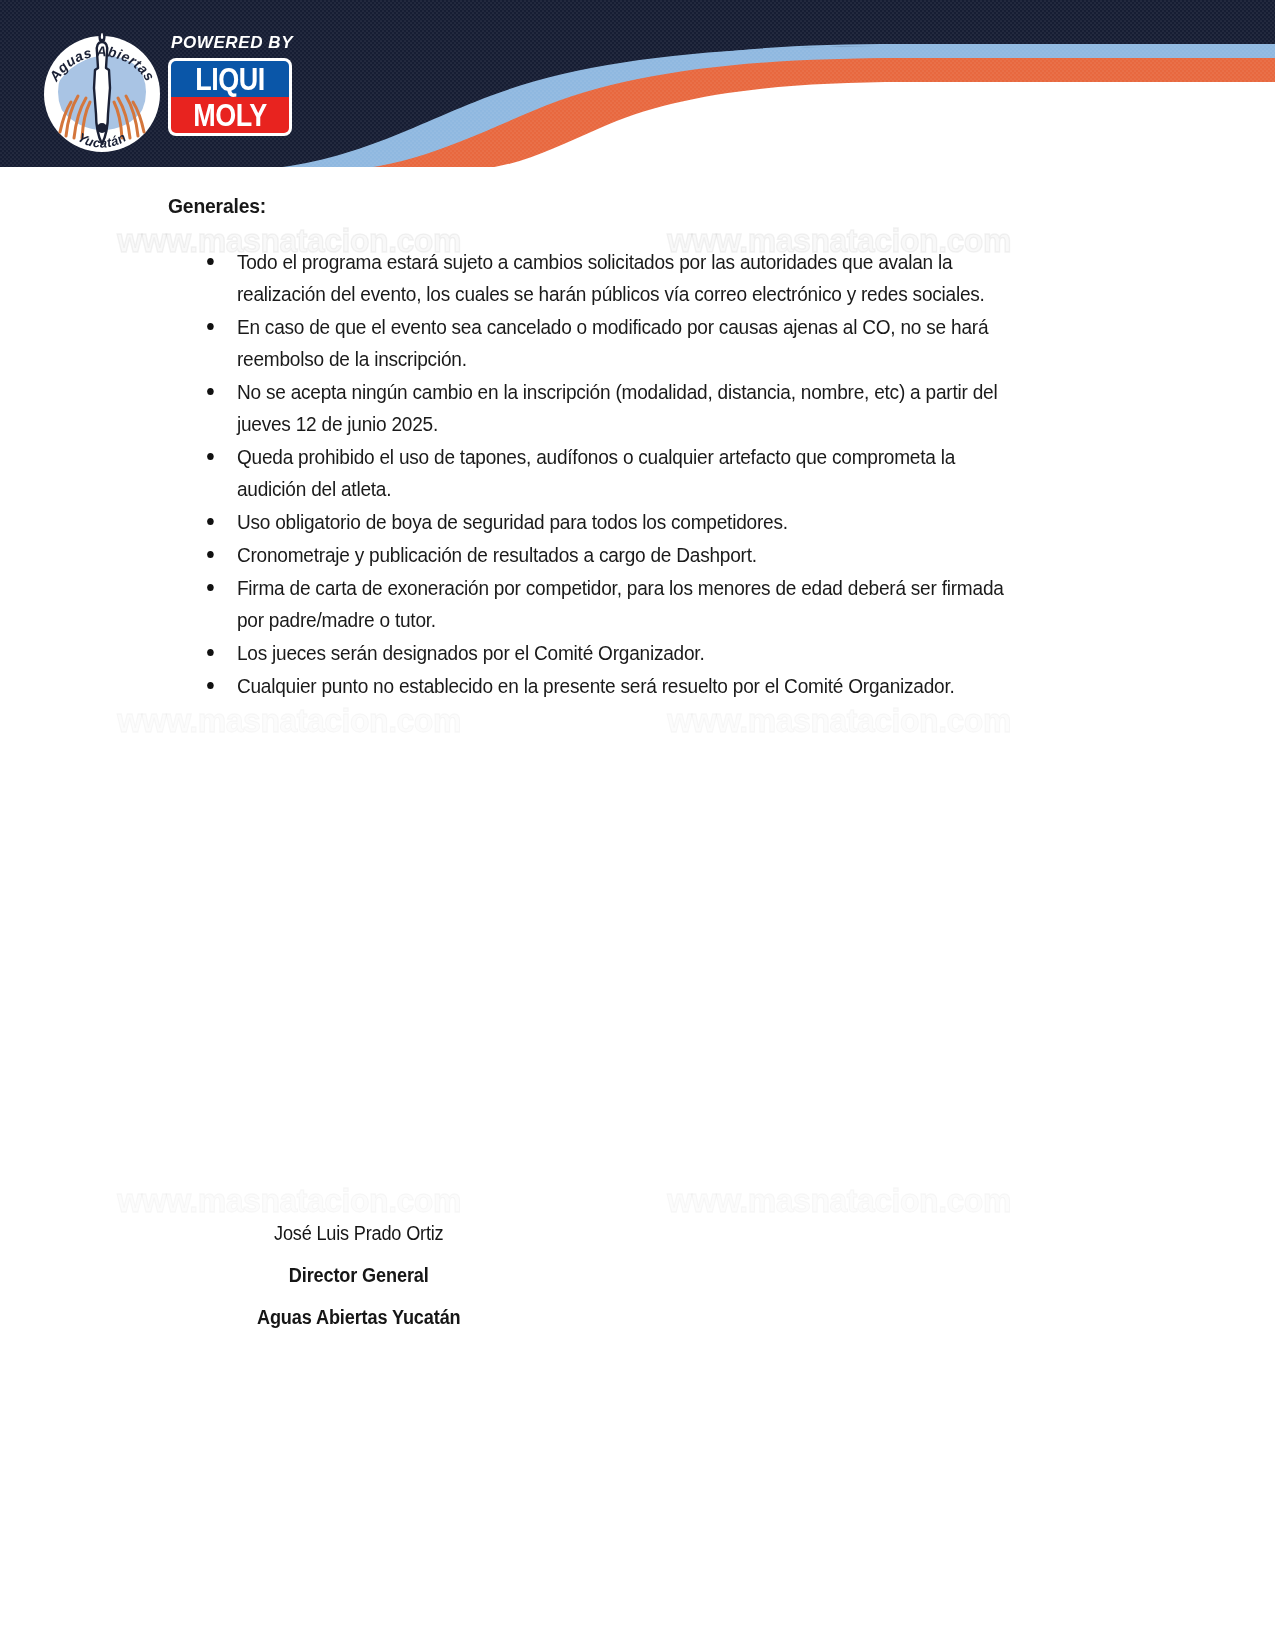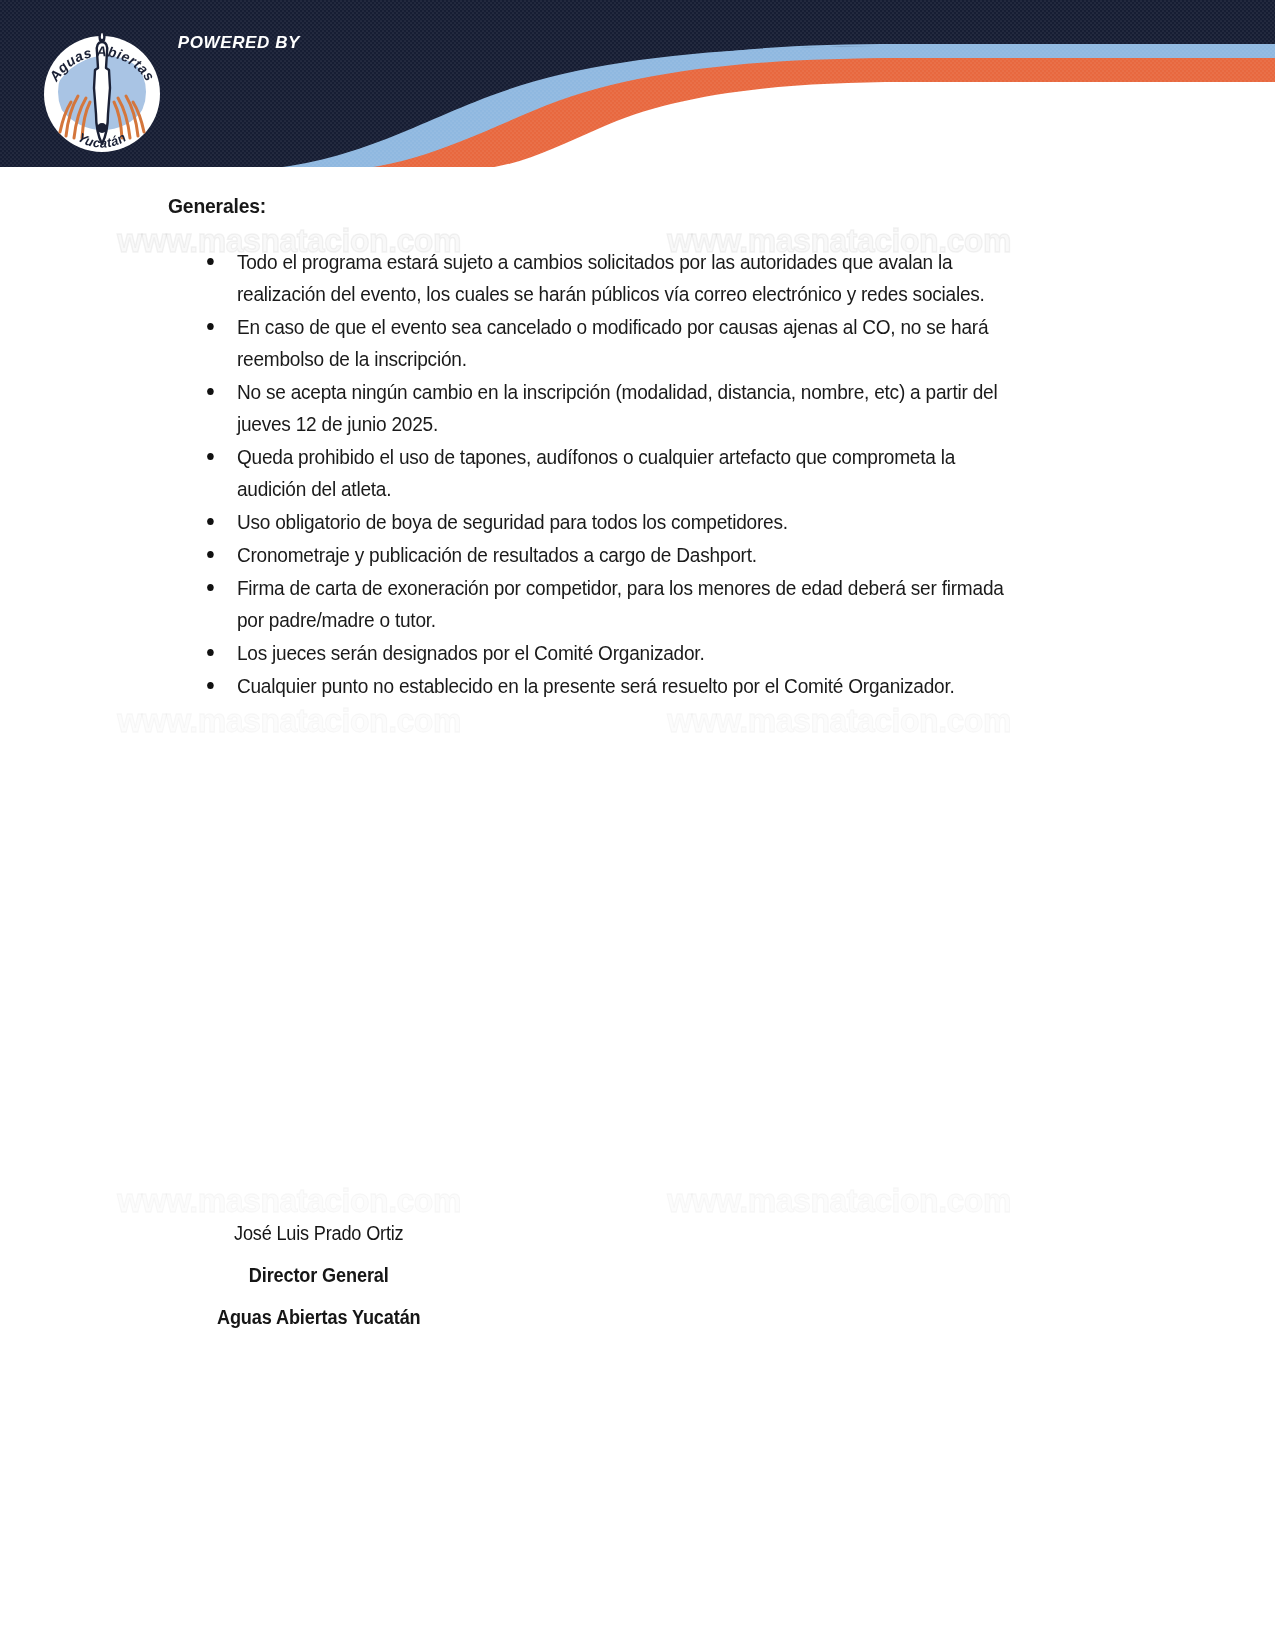--- a/index.html
+++ b/index.html
@@ -48,21 +48,20 @@
   }
   .event-logo svg { display:block; width:132px; height:148px; }
 
   
   .sponsor-block {
     position: absolute;
     left: 168px;
     top: 34px;
     width: 132px;
     height: 112px;
-    text-align: right;
   }
   .powered-by {
     font-family: "Liberation Sans", sans-serif;
     font-style: italic;
     font-weight: bold;
     font-size: 17px;
     letter-spacing: 0.6px;
     color: #ffffff;
     line-height: 1;
     margin-left: 3px;
@@ -168,21 +167,21 @@
     top: 1040px;
     width: 1275px;
     display: flex;
   }
   .sig-col {
     width: 50%;
     text-align: center;
     font-family: "Liberation Sans", sans-serif;
     color: #161616;
   }
-  .sig-col-left { }
+  .sig-col-left { padding-left: 40px; }
   .sig-col-right { padding-right: 30px; }
   .sig-name {
     font-size: 19.5px;
     line-height: 42px;
     letter-spacing: -0.2px;
     display: block;
     transform: scaleX(0.93);
   }
   .sig-role {
     font-size: 19.5px;
@@ -295,20 +294,30 @@
           <textPath href="#arcTop" startOffset="50%" text-anchor="middle">Aguas Abiertas</textPath>
         </text>
         <text font-family="Liberation Sans, sans-serif" font-size="13" font-weight="bold" font-style="italic" fill="#1b2136" letter-spacing="0.5">
           <textPath href="#arcBot" startOffset="50%" text-anchor="middle">Yucatán</textPath>
         </text>
       </svg>
     </div>
 
     <div class="sponsor-block">
       <div class="powered-by">POWERED BY</div>
+      <div class="liqui-moly">
+        <div class="lm-inner">
+          <div class="lm-top">
+            <span class="lm-word">LIQUI</span>
+          </div>
+          <div class="lm-bot">
+            <span class="lm-word">MOLY</span>
+          </div>
+        </div>
+      </div>
     </div>
   </div>
 
   <div class="doc-body">
 
     <div class="section-title">Generales:</div>
 
     <ul class="bullet-list">
       <li>
         <span class="bullet-dot"></span>

